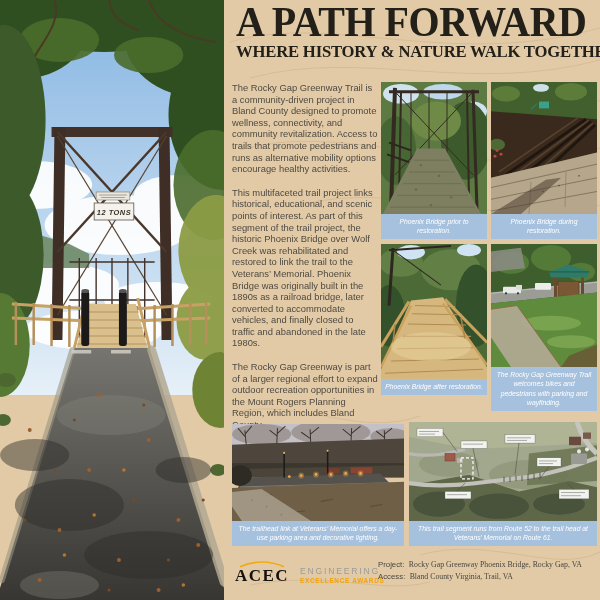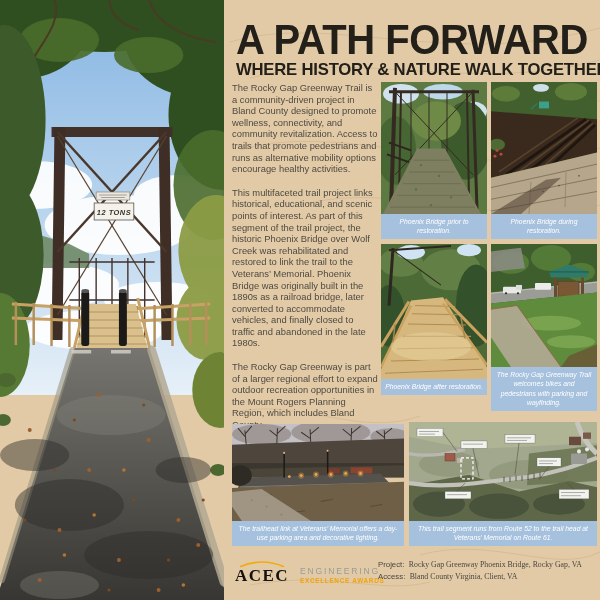--- a/index.html
+++ b/index.html
@@ -1,21 +1,21 @@
 <!DOCTYPE html>
 <html><head>
 <meta charset="utf-8">
 <style>
   html,body{margin:0;padding:0;}
   body{font-family:"Liberation Sans",sans-serif;}
   .poster{position:relative;width:600px;height:600px;background:#e2caa6;overflow:hidden;}
   .topo{position:absolute;left:0;top:0;width:600px;height:600px;z-index:0;}
   .hero{position:absolute;left:0;top:0;width:224px;height:600px;z-index:2;overflow:hidden;font-style:italic;}
   .hero svg{display:block;width:100%;height:100%;}
-  header{position:absolute;left:236px;top:18px;width:360px;z-index:2;}
+  header{position:absolute;left:236px;top:0;width:360px;z-index:2;font-family:Liberation Serif, serif;}
   .title{margin:0;font-size:43px;line-height:1.0;font-weight:bold;letter-spacing:-0.5px;
          color:#232019;white-space:nowrap;display:inline-block;transform:scaleX(.93);transform-origin:left top;}
   .subtitle{margin:0;font-size:17px;line-height:1.05;font-weight:bold;letter-spacing:-0.2px;
          color:#232019;white-space:nowrap;display:inline-block;transform:scaleX(.98);transform-origin:left top;}
   .body-text{position:absolute;left:232px;top:82px;width:146px;z-index:2;color:#4e4a43;
          font-size:9.4px;line-height:11.6px;}
   .body-text p{margin:0 0 12px 0;}
   figure.cell{position:absolute;margin:0;display:flex;flex-direction:column;z-index:2;}
   .cell .ph{flex:1;overflow:hidden;}
   .cell .ph svg{display:block;width:100%;height:100%;}
@@ -525,17 +525,17 @@
     </div>
   </div>
 
   <div class="footer-info">
     <div>
       <span class="lbl">Project:</span>&nbsp;
       <span class="val">Rocky Gap Greenway Phoenix Bridge, Rocky Gap, VA</span>
     </div>
     <div>
       <span class="lbl">Access:</span>&nbsp;
-      <span class="val">Bland County Virginia, Client, VA</span>
+      <span class="val">Bland County Virginia, Trail, VA</span>
     </div>
   </div>
 
 </div>
 
 </body></html>

